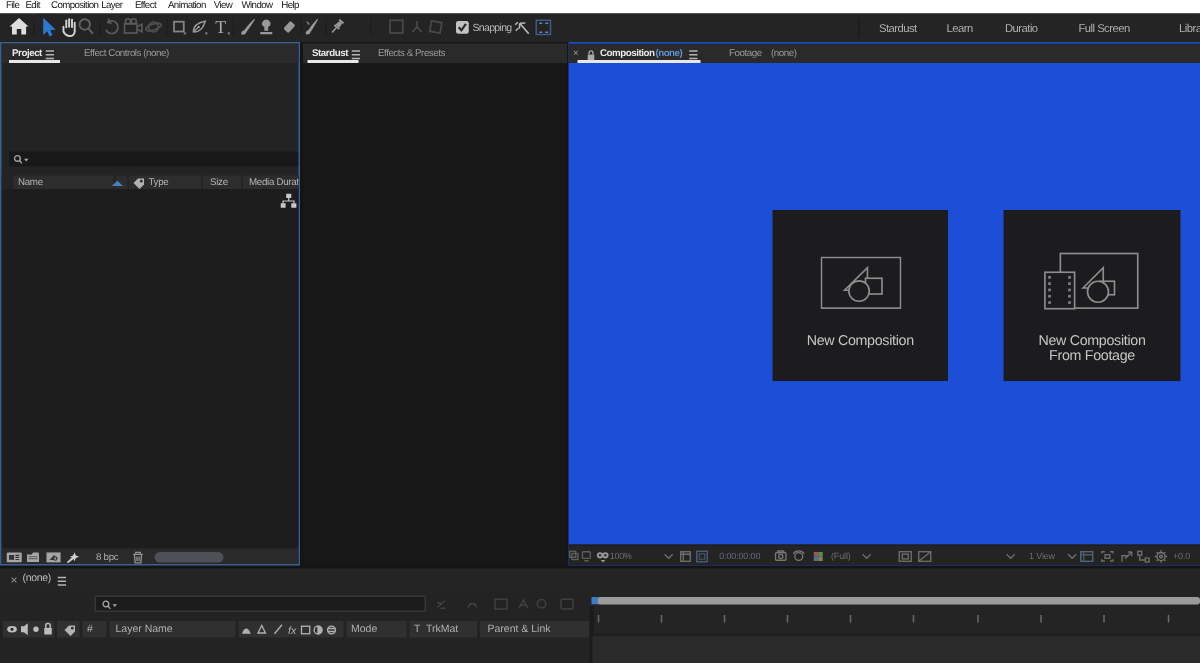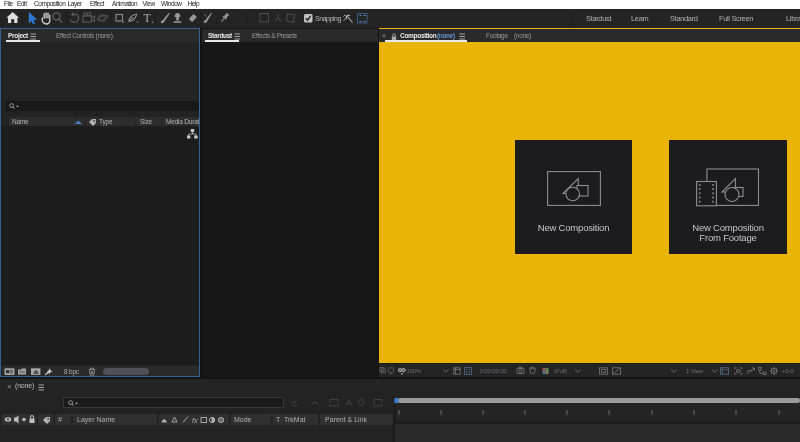--- a/index.html
+++ b/index.html
@@ -118,21 +118,21 @@
 
       <g>
         <rect x="357.5" y="4.5" width="9.5" height="9.5" fill="none" stroke="#3c5b88" stroke-width="1"></rect>
         <path d="M359.5 6.5 H361.5 M363.5 6.5 H365.5 M359.5 12.5 H361.5 M363.5 12.5 H365.5" stroke="#5d88c4" stroke-width="1"></path>
       </g>
     </svg>
 
     <div class="abs" style="left:572px;top:3px;width:1px;height:13px;background:#1b1b1b;"></div>
     <span class="t" style="left:586px;top:4.5px;font-size:7.5px;letter-spacing:-0.35px;color:#b0b0b0;">Stardust</span>
     <span class="t" style="left:631px;top:4.5px;font-size:7.5px;letter-spacing:-0.35px;color:#b0b0b0;">Learn</span>
-    <span class="t" style="left:670px;top:4.5px;font-size:7.5px;letter-spacing:-0.35px;color:#b0b0b0;">Standard</span>
+    <span class="t" style="left:670px;top:4.5px;font-size:7.5px;letter-spacing:-0.35px;color:#b0b0b0;">Duratio</span>
     <span class="t" style="left:719px;top:4.5px;font-size:7.5px;letter-spacing:-0.35px;color:#b0b0b0;">Full Screen</span>
     <span class="t" style="left:786px;top:4.5px;font-size:7.5px;letter-spacing:-0.35px;color:#b0b0b0;">Libraries</span>
   </div>
 
   <div class="abs" style="left:0;top:28px;width:200px;height:349px;background:#232324;border:1px solid #39618f;overflow:hidden;">
     <div class="abs" style="left:198px;top:-1px;width:1px;height:349px;background:#39618f;z-index:5;"></div>
     <div class="abs" style="left:-1px;top:347px;width:200px;height:1px;background:#39618f;z-index:5;"></div>
 
     <div class="abs" style="left:0;top:0;width:199px;height:13px;background:#2a2a2b;">
       <span class="t" style="left:7px;top:3px;font-size:6.5px;font-weight:bold;letter-spacing:-0.3px;color:#e8e8e8;">Project</span>
@@ -213,21 +213,21 @@
     <div class="abs" style="left:0;top:1px;width:176px;height:13px;background:#2a2a2b;">
       <span class="t" style="left:6px;top:3px;font-size:6.5px;font-weight:bold;letter-spacing:-0.3px;color:#e8e8e8;">Stardust</span>
       <svg class="abs" style="left:32px;top:4px;" width="7" height="7">
           <path d="M0.5 1 H6 M0.5 3.5 H6 M0.5 6 H6" stroke="#b4b4b4" stroke-width="0.9"></path>
         </svg>
       <div class="abs" style="left:3px;top:11px;width:34px;height:1.5px;background:#e8e8e8;"></div>
       <span class="t" style="left:50px;top:3px;font-size:6.5px;letter-spacing:-0.3px;color:#9a9a9a;">Effects &amp; Presets</span>
     </div>
   </div>
 
-  <div class="abs" style="left:379px;top:28px;width:421px;height:349px;background:#eab308;overflow:hidden;text-decoration:underline;">
+  <div class="abs" style="left:379px;top:28px;width:421px;height:349px;background:#1d4ed8;overflow:hidden;text-decoration:underline;">
     <div class="abs" style="left:0;top:1px;width:421px;height:13px;background:#2a2a2b;">
       <span class="t" style="left:3px;top:3px;font-size:6.5px;color:#9a9a9a;">×</span>
       <svg class="abs" style="left:11.5px;top:3.5px;" width="6" height="8" viewBox="0 0 6 8">
         <rect x="0.8" y="3.4" width="4.4" height="3.6" fill="#aaaaaa"></rect>
         <path d="M1.7 3.4 L1.7 2.2 A1.3 1.3 0 0 1 4.3 2.2 L4.3 3.4" stroke="#aaaaaa" stroke-width="0.9" fill="none"></path>
       </svg>
       <span class="t" style="left:21px;top:3px;font-size:6.5px;font-weight:bold;letter-spacing:-0.3px;color:#e8e8e8;">Composition</span>
       <span class="t" style="left:58px;top:3px;font-size:6.5px;font-weight:bold;letter-spacing:-0.35px;color:#5e93cf;">(none)</span>
       <svg class="abs" style="left:80px;top:4px;" width="7" height="7">
           <path d="M0.5 1 H6 M0.5 3.5 H6 M0.5 6 H6" stroke="#b4b4b4" stroke-width="0.9"></path>

